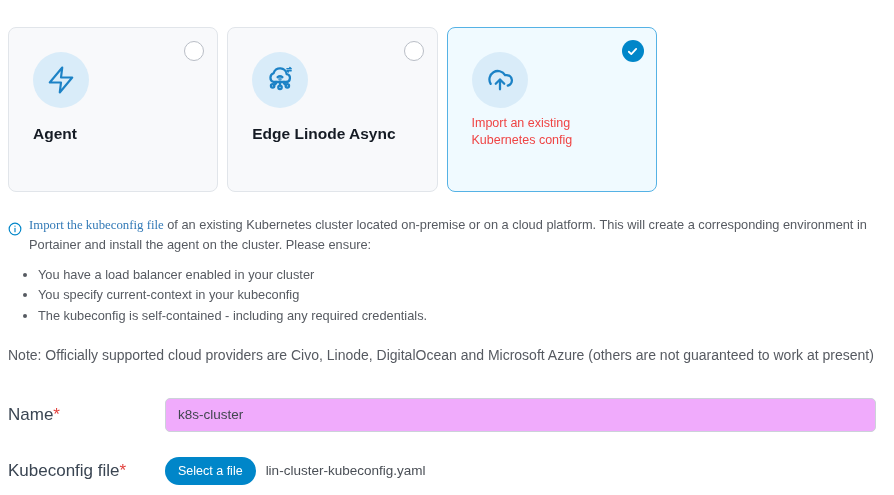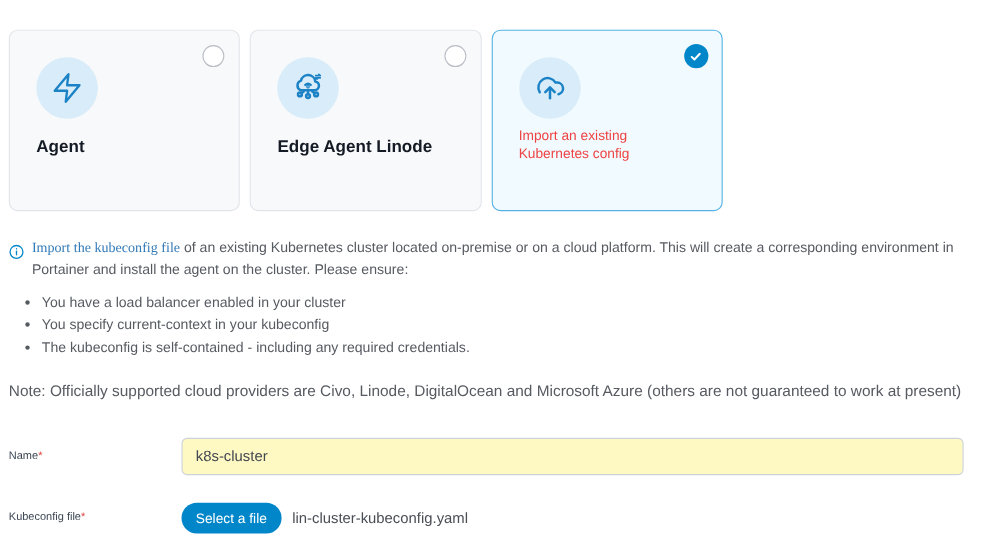--- a/index.html
+++ b/index.html
@@ -91,33 +91,33 @@
   .note{
     margin-top:21px;
     font-size:14px;color:var(--gray-text);
   }
   .form{margin-top:35px;}
   .form-row{
     display:flex;align-items:center;margin-bottom:25px;
   }
   .form-label{
     flex:0 0 157px;
-    font-size:10px;color:var(--label-text);
+    font-size:17px;color:var(--label-text);
   }
   .req{color:var(--required);}
   .text-input{
     flex:1;
     height:34px;
     border:1px solid var(--input-border);
     border-radius:5px;
     padding:0 12px;
     font-size:13.5px;
     color:#424750;
     font-family:"Liberation Sans","DejaVu Sans",sans-serif;
-    background:#fef9c3;
+    background:#f0abfc;
     outline:none;
   }
   .file-btn{
     background:var(--accent);
     color:#fff;border:none;cursor:pointer;
     font-size:12.5px;
     font-family:"Liberation Sans","DejaVu Sans",sans-serif;
     padding:7px 13px;
     border-radius:14px;
   }
@@ -154,21 +154,21 @@
           <circle cx="12" cy="11.2" r="0.4"></circle>
           <path d="M12 13.5v2.5"></path>
             <circle cx="12" cy="17.5" r="1.3"></circle>
           <path d="M9 13.5v1.1l-1.6 1"></path>
             <circle cx="6.5" cy="16.4" r="1.3"></circle>
           <path d="M15 13.5v1.1l1.6 1"></path>
             <circle cx="17.5" cy="16.4" r="1.3"></circle>
           <path d="M17.2 3.6h3.2l-1-.9M20.4 5.1h-3.2l1 .9" stroke-width="1.1"></path>
         </svg>
       </div>
-      <div class="card-title">Edge Agent Linode</div>
+      <div class="card-title">Edge Linode Async</div>
     </div>
 
     <div class="card selected">
       <div class="check-badge">
         <svg width="13" height="13" viewBox="0 0 16 16">
             <polyline points="3.5,8.3 6.5,11.2 12.5,4.8"></polyline>
           </svg>
       </div>
       <div class="icon-circle">
         <svg width="32" height="32" viewBox="0 0 24 24">

